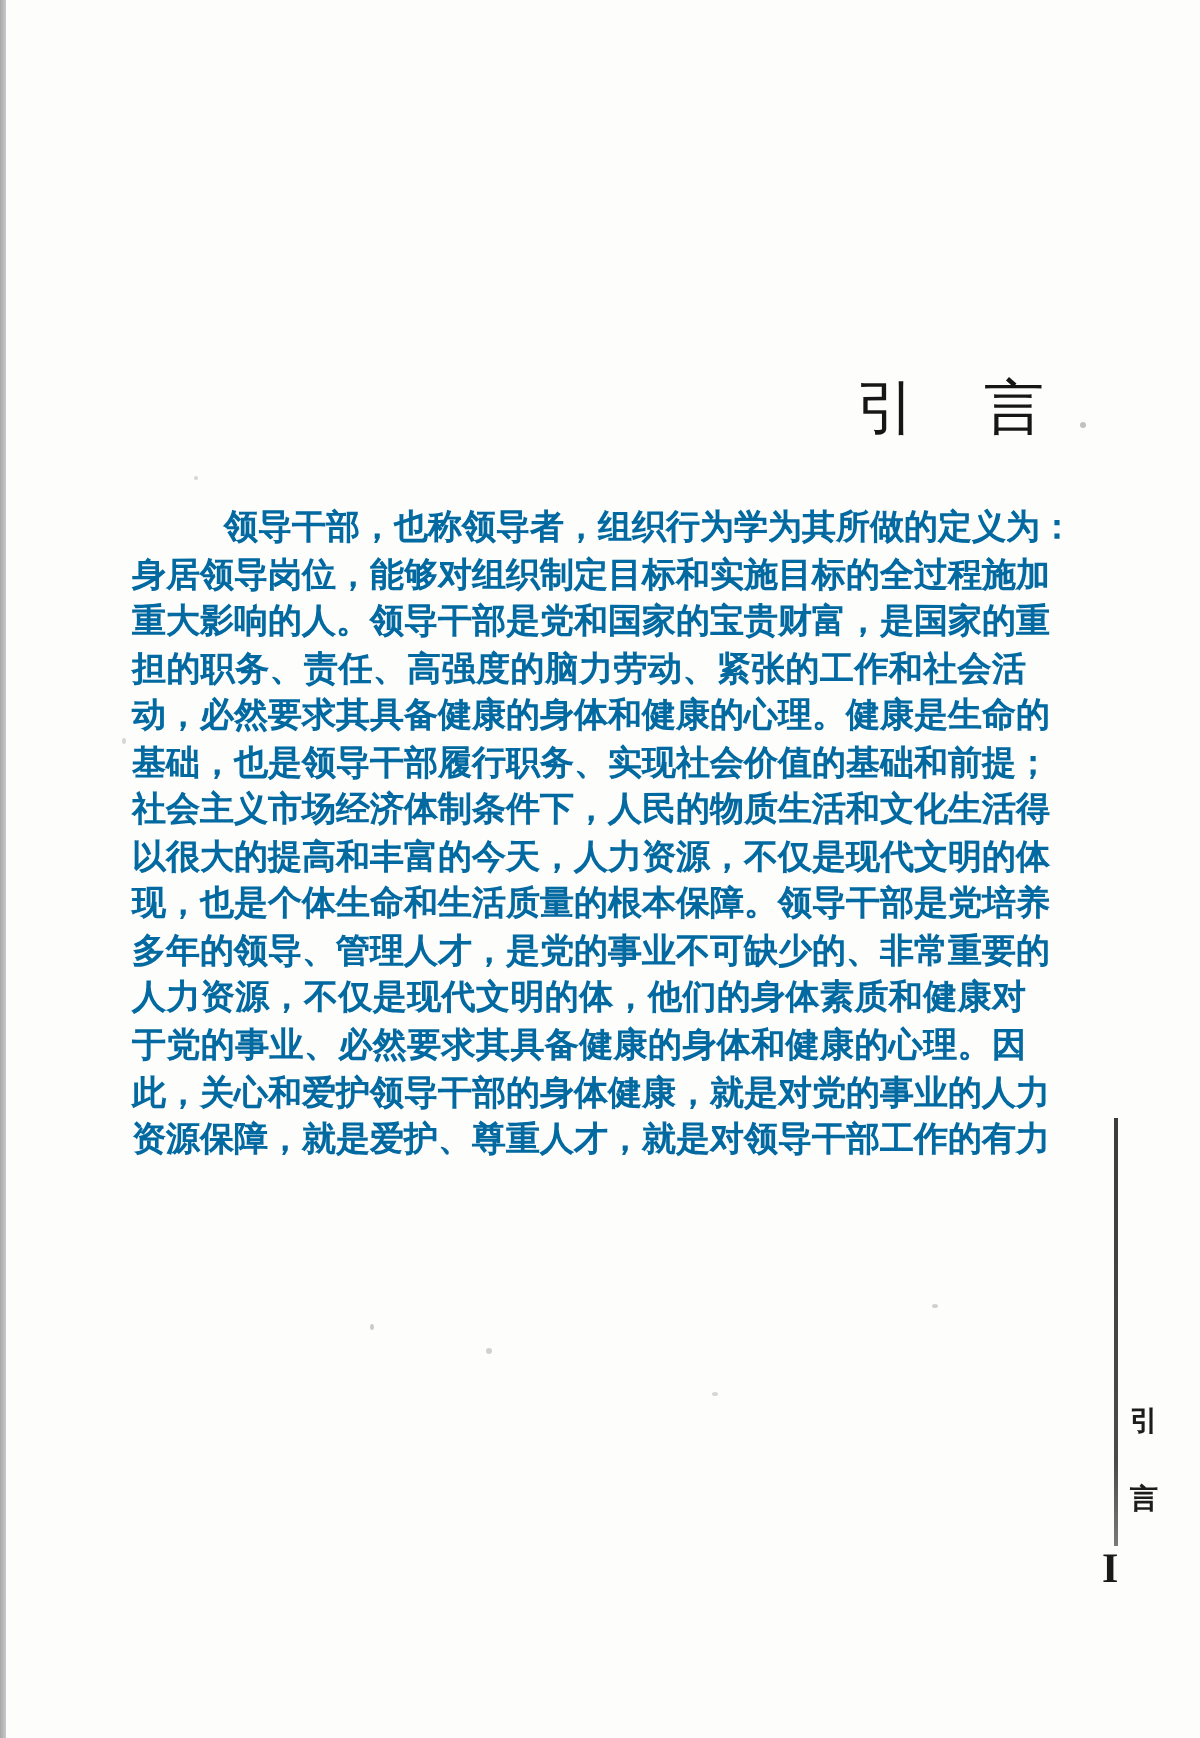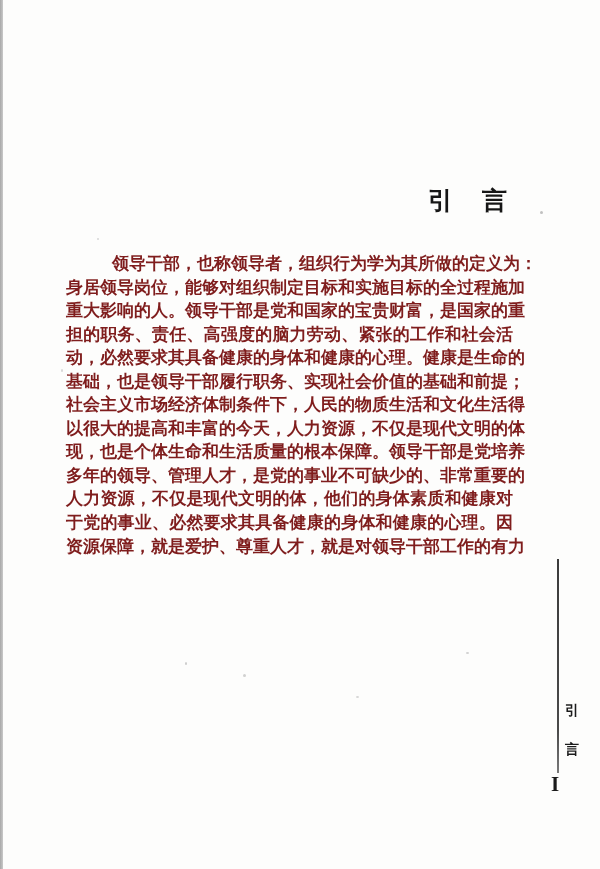--- a/index.html
+++ b/index.html
@@ -20,39 +20,39 @@
   .edge-strip {
     position: absolute;
     left: 0; top: 0;
     width: 3px; height: 100%;
     background: linear-gradient(to right, #a8a8a8, #c9c9c9);
   }
   .chapter-title {
     position: absolute;
     left: 428px;
     top: 184px;
-    font-size: 25px;
-    font-weight: bold;
+    font-size: 30px;
+    font-weight: normal;
     letter-spacing: 2px;
     white-space: nowrap;
     color: #161616;
   }
   .paragraph {
     position: absolute;
     left: 66px;
     top: 252px;
     width: 447px;
   }
   .line {
     width: 447px;
     height: 23.55px;
     line-height: 23.55px;
     font-size: 17px;
     font-weight: bold;
-    color: #7f1d1d;
+    color: #0369a1;
     text-align: justify;
     text-align-last: justify;
     white-space: nowrap;
     overflow: visible;
   }
   .line.first {
     padding-left: 46px;
     width: 401px;
   }
   .line.last {
@@ -108,20 +108,21 @@
     <div class="line">重大影响的人。领导干部是党和国家的宝贵财富，是国家的重</div>
     <div class="line">担的职务、责任、高强度的脑力劳动、紧张的工作和社会活</div>
     <div class="line">动，必然要求其具备健康的身体和健康的心理。健康是生命的</div>
     <div class="line">基础，也是领导干部履行职务、实现社会价值的基础和前提；</div>
     <div class="line">社会主义市场经济体制条件下，人民的物质生活和文化生活得</div>
     <div class="line">以很大的提高和丰富的今天，人力资源，不仅是现代文明的体</div>
     <div class="line">现，也是个体生命和生活质量的根本保障。领导干部是党培养</div>
     <div class="line">多年的领导、管理人才，是党的事业不可缺少的、非常重要的</div>
     <div class="line">人力资源，不仅是现代文明的体，他们的身体素质和健康对</div>
     <div class="line">于党的事业、必然要求其具备健康的身体和健康的心理。因</div>
+    <div class="line">此，关心和爱护领导干部的身体健康，就是对党的事业的人力</div>
     <div class="line">资源保障，就是爱护、尊重人才，就是对领导干部工作的有力</div>
   </div>
 
   <div class="margin-rule"></div>
 
   <div class="margin-label">
     <span>引</span>
     <span>言</span>
   </div>
 

